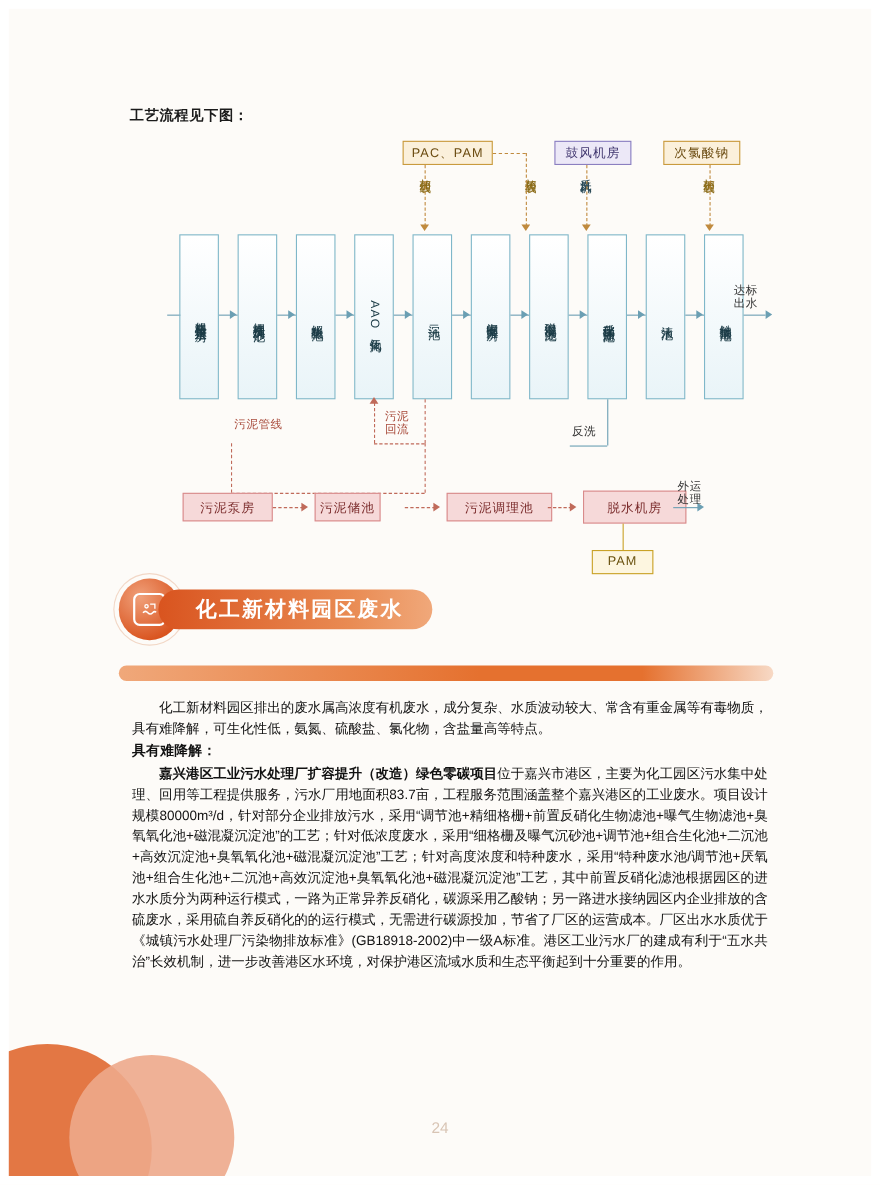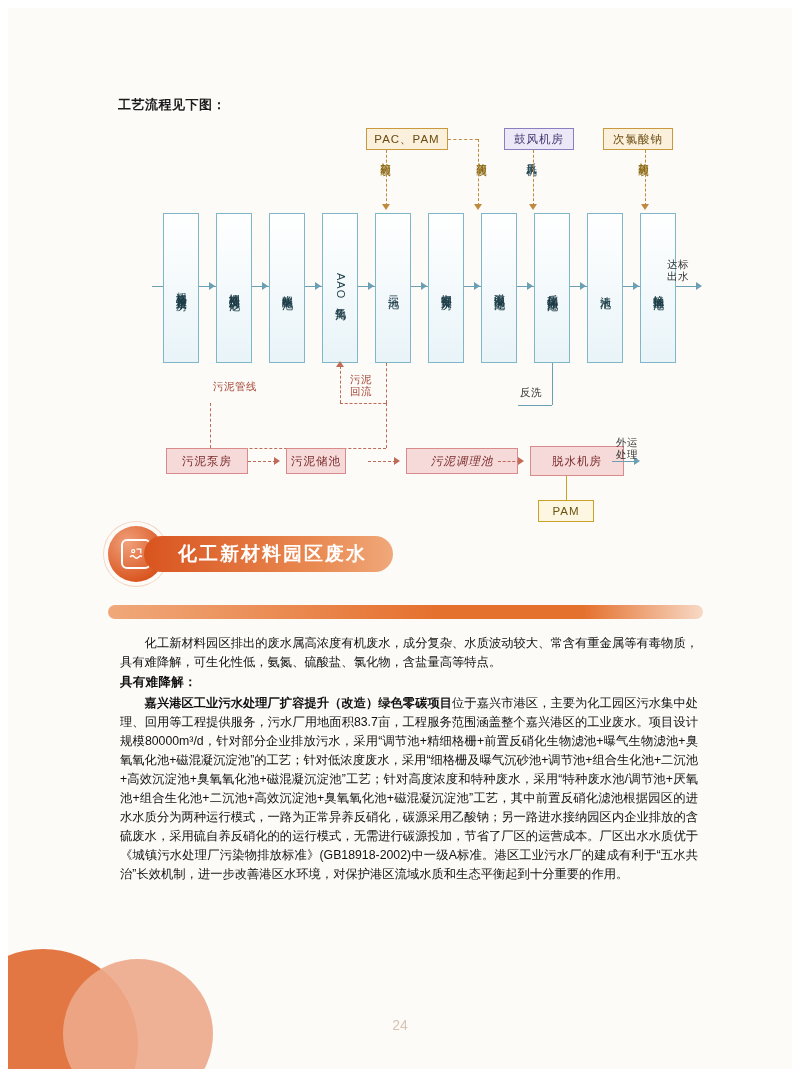--- a/index.html
+++ b/index.html
@@ -247,21 +247,21 @@
     <div class="dashr-v" style="left:92px; top:285px; height:45px;"></div>
     <div class="dashr-v" style="left:92px; top:330px; height:20px;"></div>
     <div class="arrow-u" style="left:88px; top:344px; transform:rotate(180deg);"></div>
 
     <div class="ln v" style="left:434px; top:245px; height:42px;"></div>
     <div class="ln h" style="left:400px; top:287px; width:34px;"></div>
     <div class="plainlabel" style="left:402px; top:268px;">反洗</div>
 
     <div class="hbox" style="left:48px; top:330px; width:82px; height:26px;">污泥泵房</div>
     <div class="hbox" style="left:168px; top:330px; width:60px; height:26px;">污泥储池</div>
-    <div class="hbox" style="left:288px; top:330px; width:112px; height:26px;font-style:italic;">污泥调理池</div>
+    <div class="hbox" style="left:288px; top:330px; width:96px; height:26px;">污泥调理池</div>
     <div class="hbox" style="left:412px; top:328px; width:94px; height:30px;">脱水机房</div>
 
     <div class="dashr-h" style="left:130px; top:343px; width:28px;"></div>
     <div class="arrow-r red" style="left:156px; top:339px;"></div>
     <div class="dashr-h" style="left:250px; top:343px; width:28px;"></div>
     <div class="arrow-r red" style="left:276px; top:339px;"></div>
     <div class="dashr-h" style="left:380px; top:343px; width:22px;"></div>
     <div class="arrow-r red" style="left:400px; top:339px;"></div>
 
     <div class="ln h" style="left:494px; top:343px; width:24px; background:#6b9fb3;"></div>

